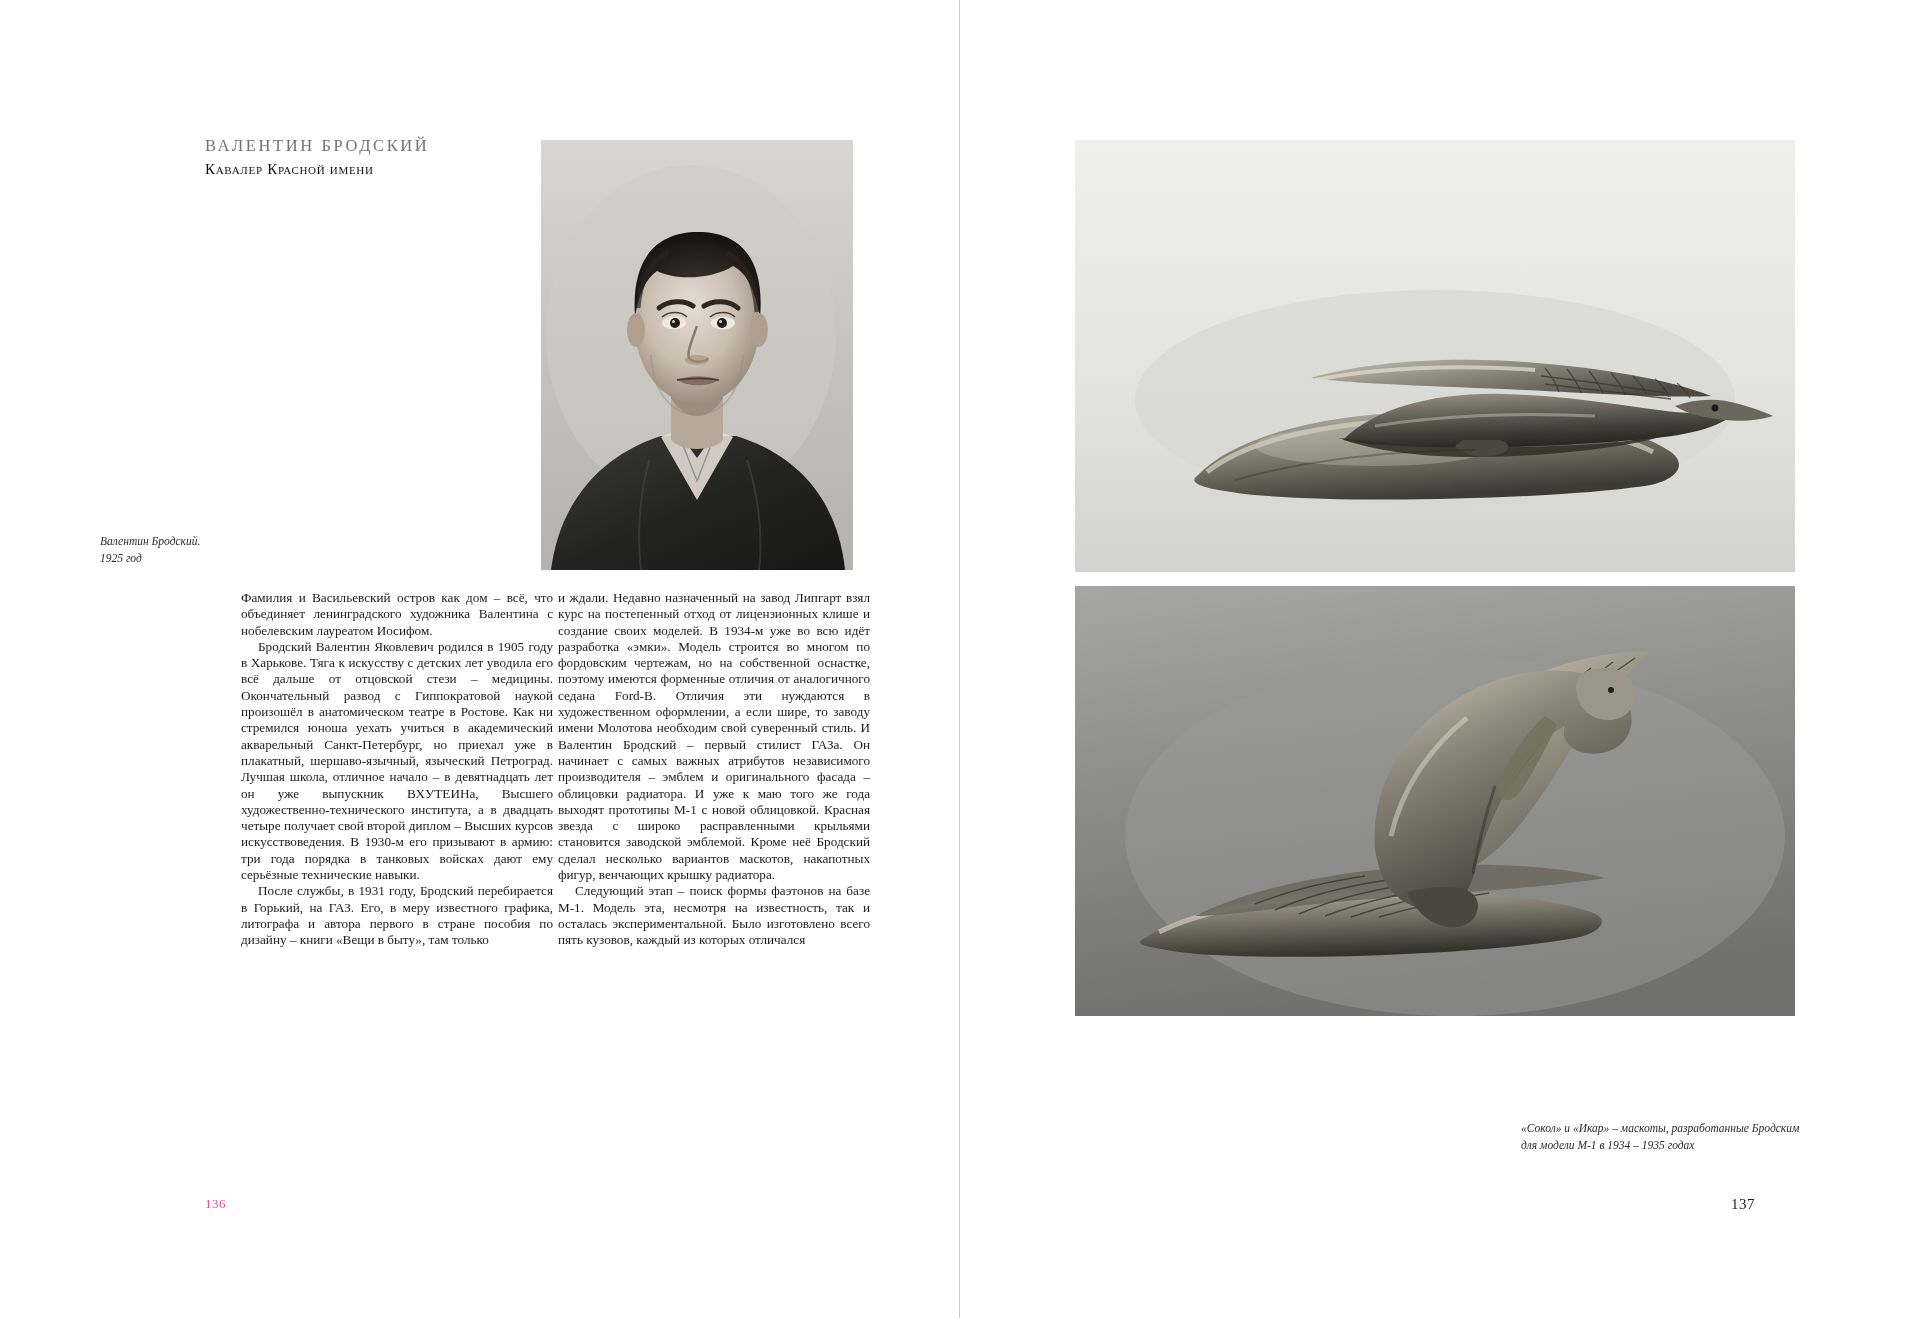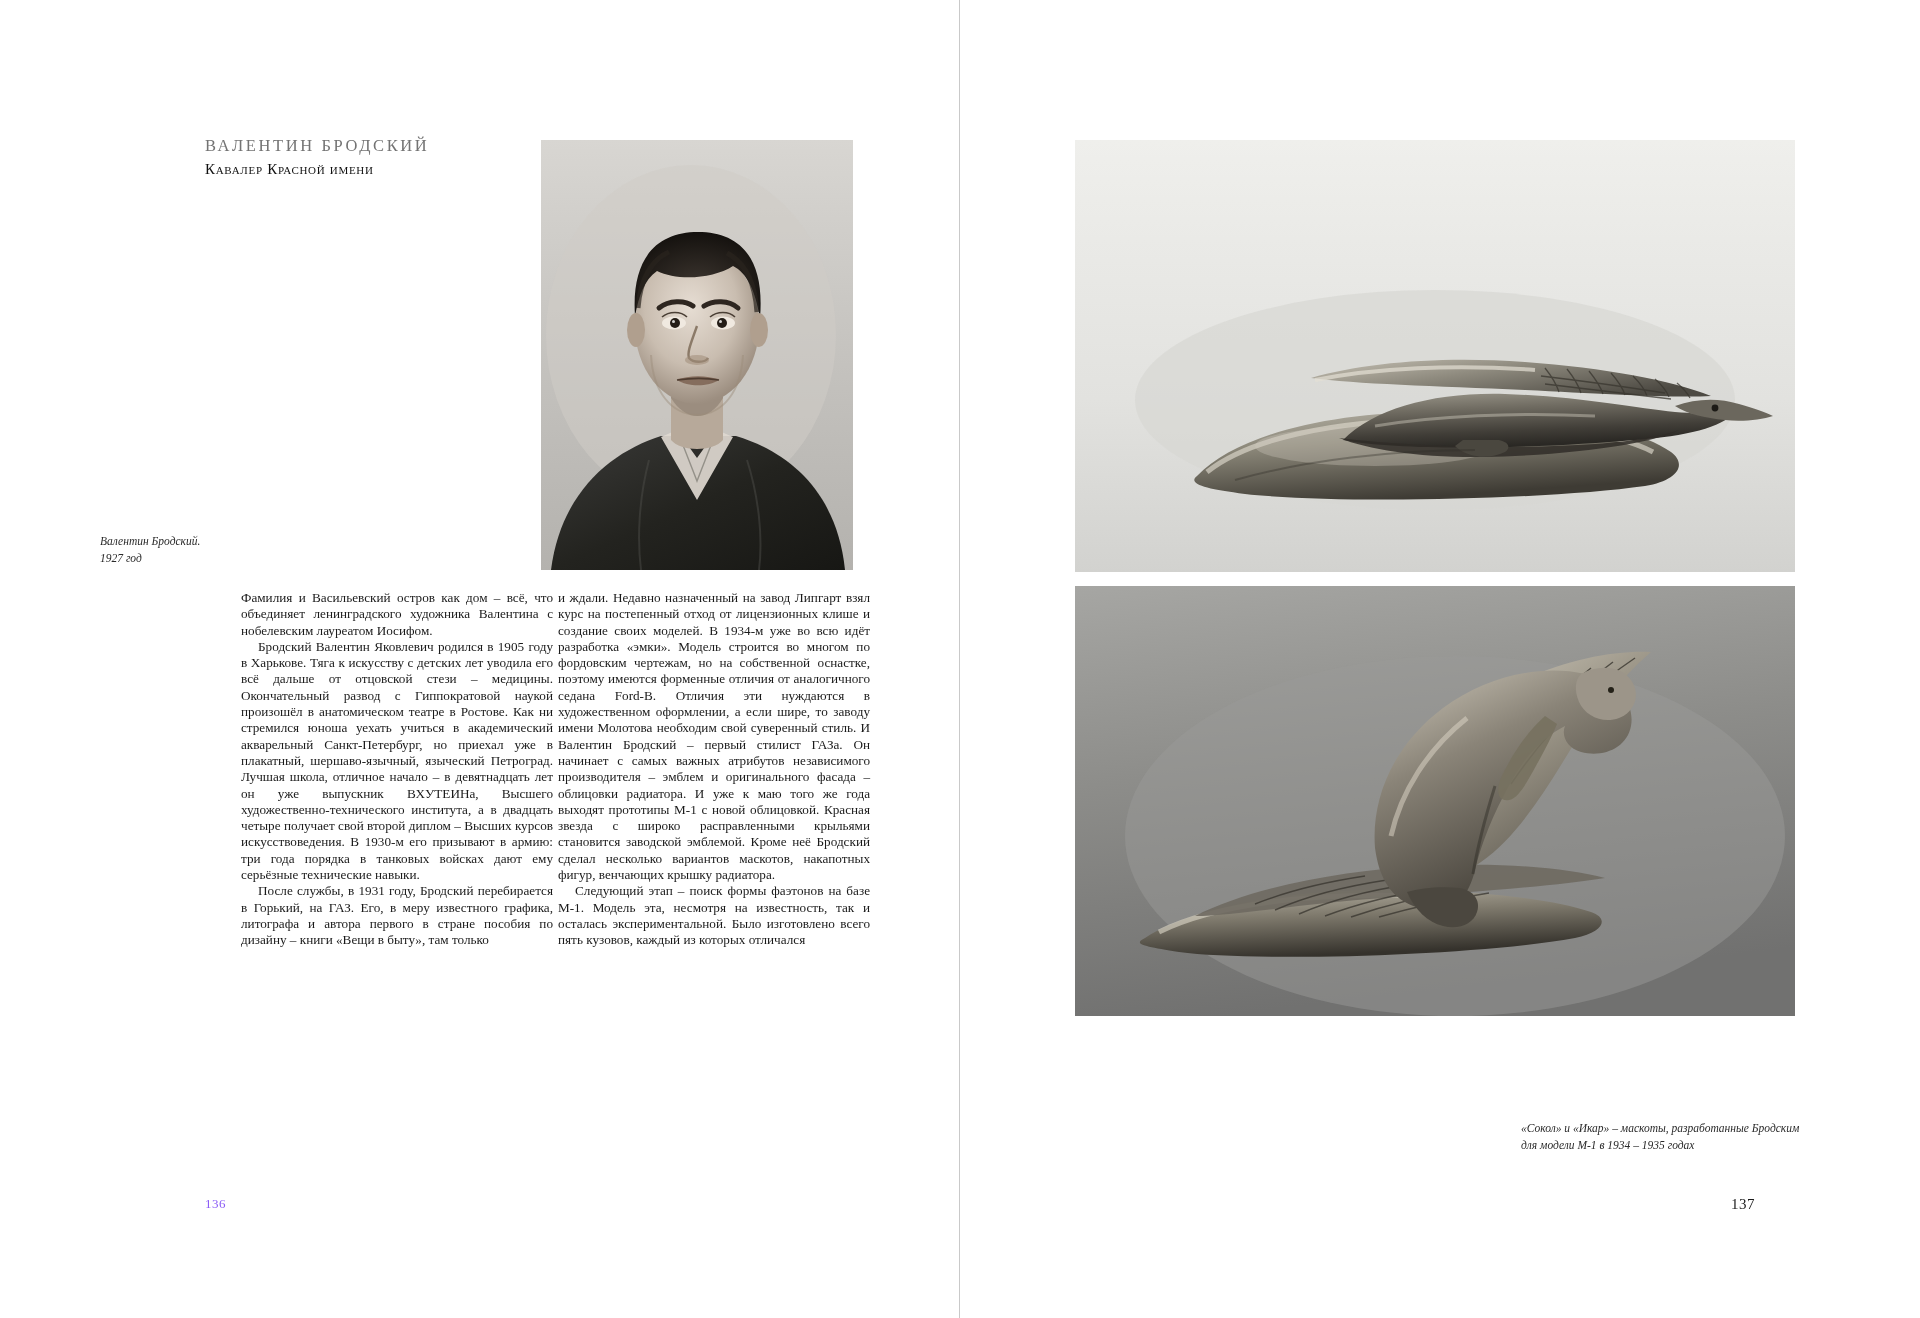--- a/index.html
+++ b/index.html
@@ -100,21 +100,21 @@
   .col-2 { left: 353px; }
   .col p { margin: 0; }
   .col p.indent { text-indent: 17px; }
 
   .folio-left {
     position: absolute;
     left: 205px;
     top: 1196px;
     font-size: 13px;
     letter-spacing: 0.5px;
-    color: #8b5cf6;
+    color: #ec4899;
   }
 
   
   .page-right {
     position: absolute;
     left: 959px; top: 0;
     width: 961px; height: 942px;
   }
   .photo-top {
     position: absolute;
@@ -230,21 +230,21 @@
         <path d="M136 240 C 150 238, 166 238, 178 240" fill="none" stroke="#4e3c30" stroke-width="1.6"></path>
 
         <path d="M110 215 C 112 252, 130 274, 156 275 C 182 274, 200 252, 202 215" fill="none" stroke="#9c8b79" stroke-width="2" opacity="0.45"></path>
 
         <rect x="0" y="0" width="312" height="430" fill="none"></rect>
         <rect x="0" y="0" width="312" height="430" fill="url(#bgGrad)" opacity="0"></rect>
       </svg>
     </div>
 
     <div class="caption-left" style="white-space: pre-line;">Валентин Бродский.
-1927 год</div>
+1925 год</div>
 
     <div class="cols">
       <div class="col col-1">
         <p>Фамилия и Васильевский остров как дом – всё, что объединяет ленинградского художника Валентина с нобелевским лауреатом Иосифом.</p>
         <p class="indent">Бродский Валентин Яковлевич родился в 1905 году в Харькове. Тяга к искусству с детских лет уводила его всё дальше от отцовской стези – медицины. Окончательный развод с Гиппократовой наукой произошёл в анатомическом театре в Ростове. Как ни стремился юноша уехать учиться в академический акварельный Санкт-Петербург, но приехал уже в плакатный, шершаво-язычный, языческий Петроград. Лучшая школа, отличное начало – в девятнадцать лет он уже выпускник ВХУТЕИНа, Высшего художественно-технического института, а в двадцать четыре получает свой второй диплом – Высших курсов искусствоведения. В 1930-м его призывают в армию: три года порядка в танковых войсках дают ему серьёзные технические навыки.</p>
         <p class="indent">После службы, в 1931 году, Бродский перебирается в Горький, на ГАЗ. Его, в меру известного графика, литографа и автора первого в стране пособия по дизайну – книги «Вещи в быту», там только</p>
       </div>
       <div class="col col-2">
         <p>и ждали. Недавно назначенный на завод Липгарт взял курс на постепенный отход от лицензионных клише и создание своих моделей. В 1934-м уже во всю идёт разработка «эмки». Модель строится во многом по фордовским чертежам, но на собственной оснастке, поэтому имеются форменные отличия от аналогичного седана Ford-B. Отличия эти нуждаются в художественном оформлении, а если шире, то заводу имени Молотова необходим свой суверенный стиль. И Валентин Бродский – первый стилист ГАЗа. Он начинает с самых важных атрибутов независимого производителя – эмблем и оригинального фасада – облицовки радиатора. И уже к маю того же года выходят прототипы М-1 с новой облицовкой. Красная звезда с широко расправленными крыльями становится заводской эмблемой. Кроме неё Бродский сделал несколько вариантов маскотов, накапотных фигур, венчающих крышку радиатора.</p>
         <p class="indent">Следующий этап – поиск формы фаэтонов на базе М-1. Модель эта, несмотря на известность, так и осталась экспериментальной. Было изготовлено всего пять кузовов, каждый из которых отличался</p>

